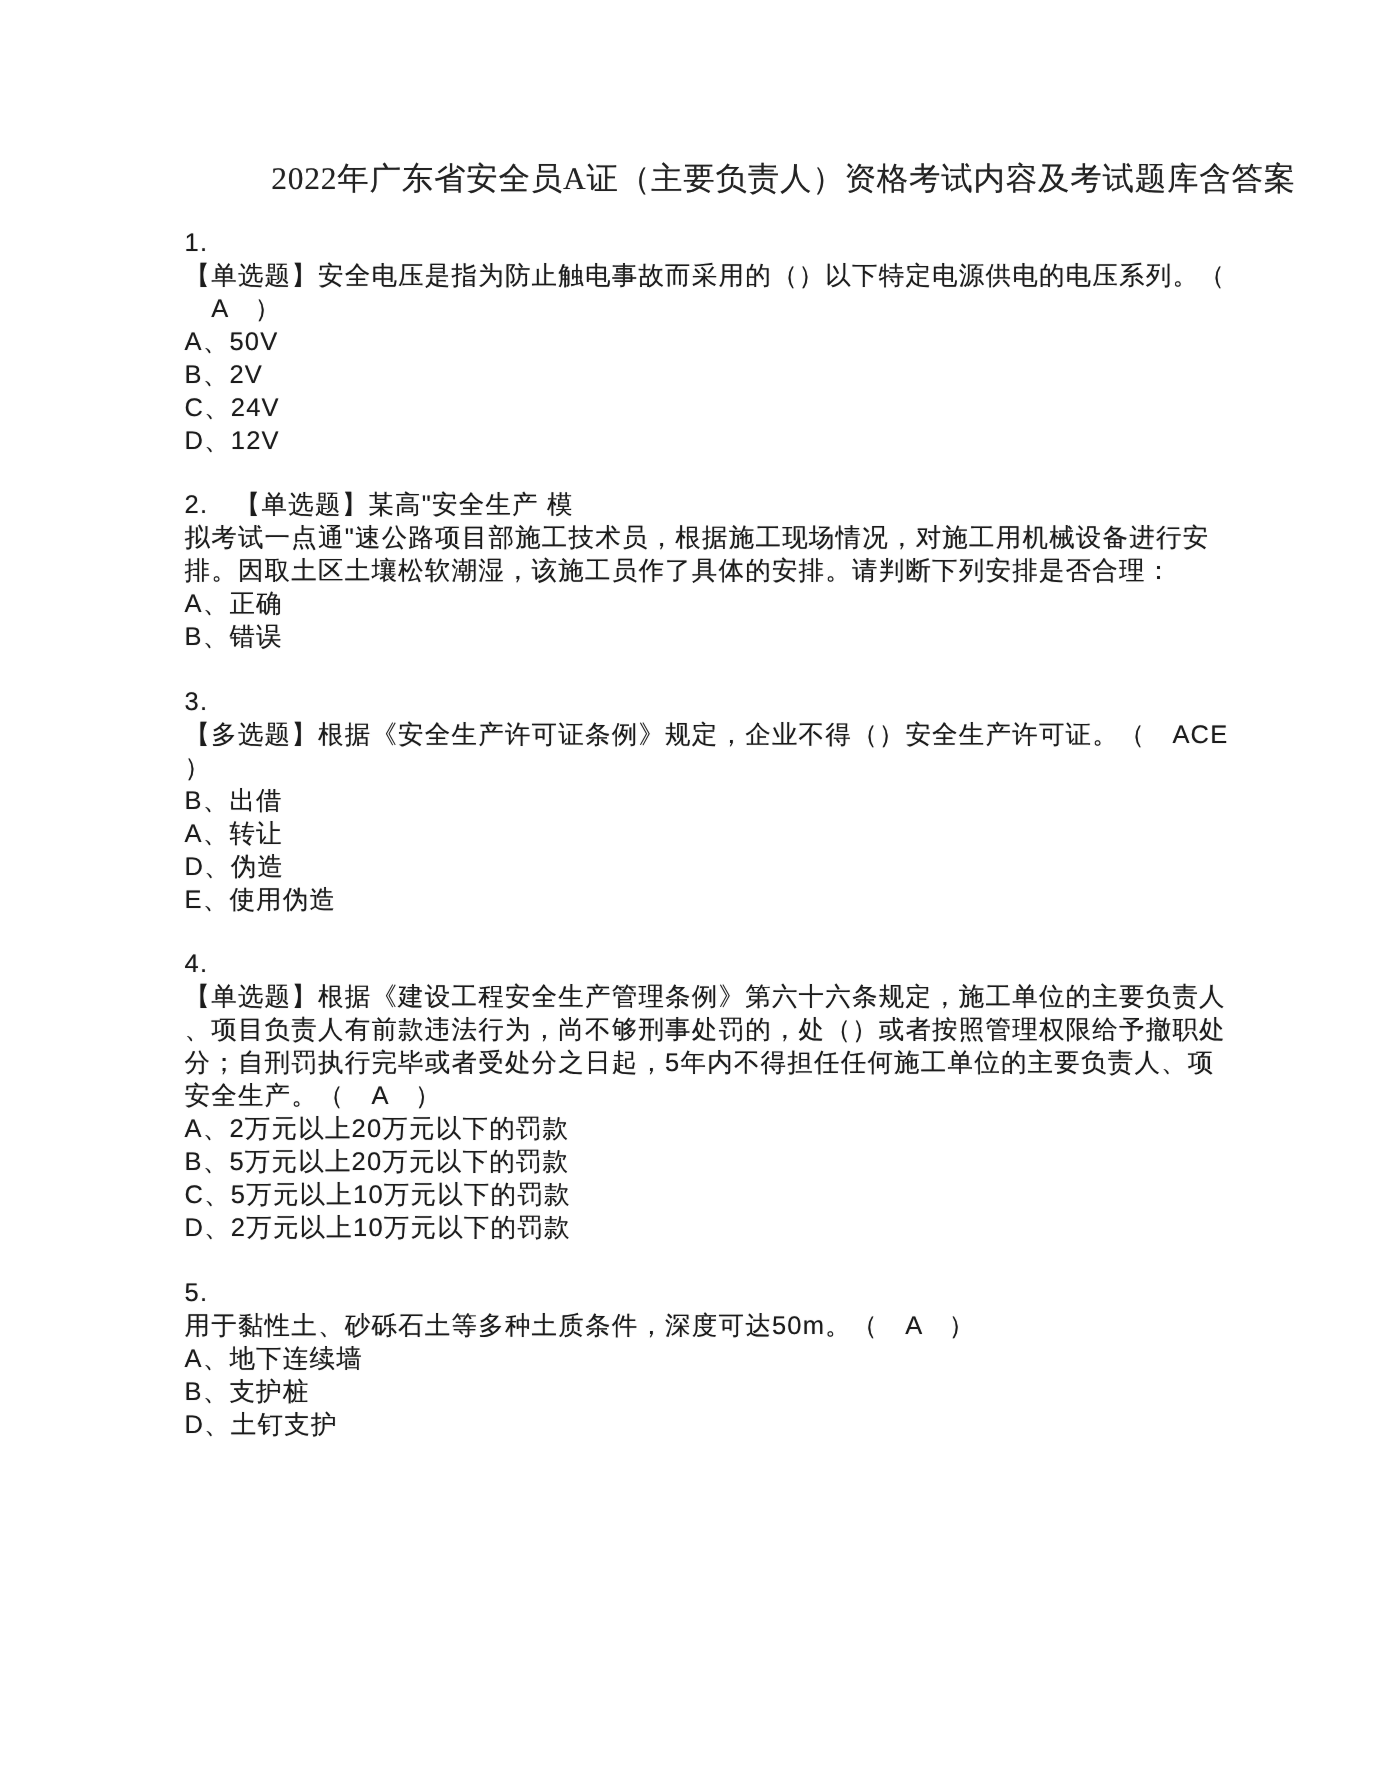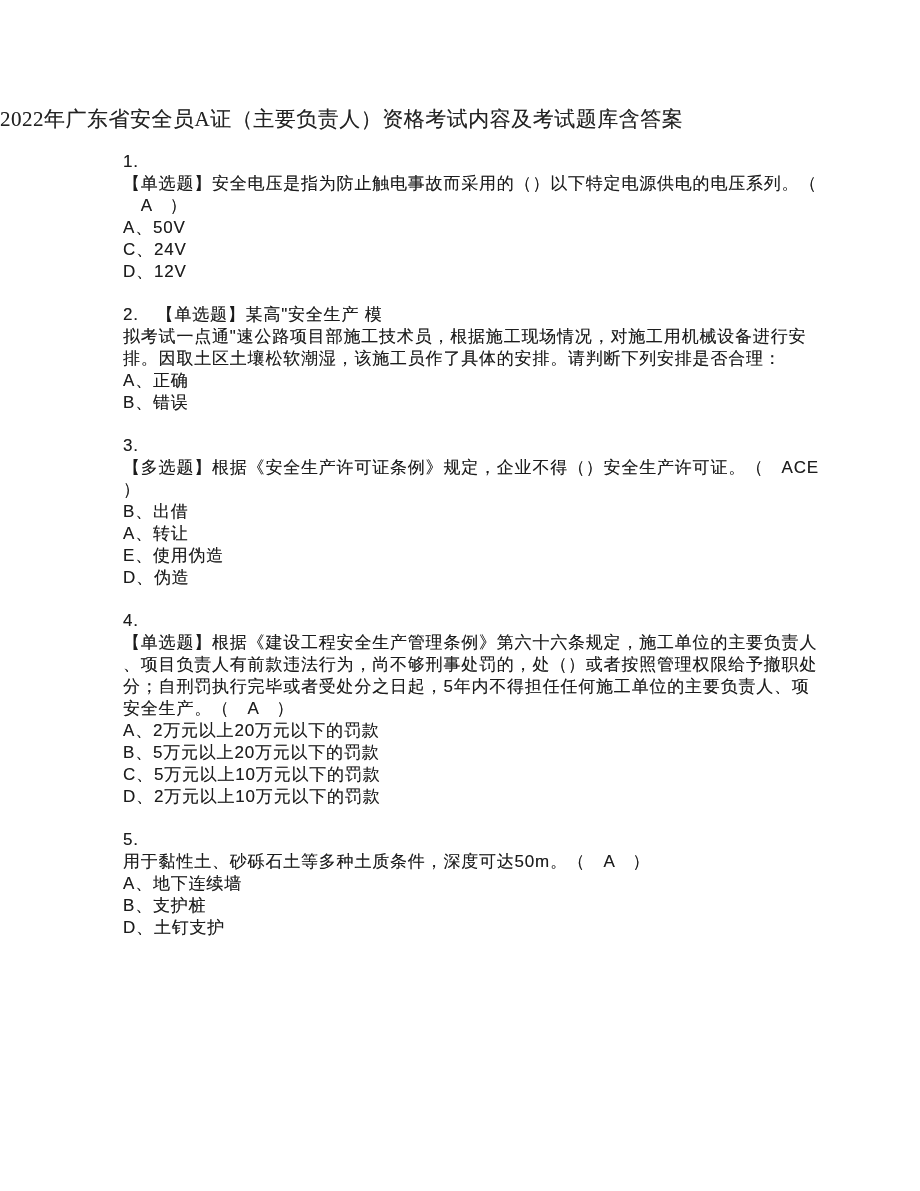--- a/index.html
+++ b/index.html
@@ -14,21 +14,21 @@
     background: #ffffff;
     overflow: hidden;
     font-family: "Liberation Sans", sans-serif;
     color: #1c1c1c;
   }
   .doc-title {
     position: absolute;
     top: 105px;
     left: 0;
     width: 864px;          
-    text-align: left;
+    text-align: right;
     font-family: "Liberation Serif", serif;
     font-size: 21px;
     letter-spacing: 0.5px;
     color: #232323;
     text-shadow: 0 0 0.5px rgba(35,35,35,0.45);
     white-space: pre;
   }
   .questions {
     position: absolute;
     top: 151px;
@@ -51,38 +51,39 @@
 <body>
 
 <div class="page">
   <div class="doc-title">2022年广东省安全员A证（主要负责人）资格考试内容及考试题库含答案</div>
   <div class="questions">
       <div class="question">
         <div class="line">1.</div>
         <div class="line">【单选题】安全电压是指为防止触电事故而采用的（）以下特定电源供电的电压系列。（</div>
         <div class="line">　A　）</div>
         <div class="line">A、50V</div>
+        <div class="line">B、2V</div>
         <div class="line">C、24V</div>
         <div class="line">D、12V</div>
       </div>
       <div class="question">
         <div class="line">2.　【单选题】某高"安全生产 模</div>
         <div class="line">拟考试一点通"速公路项目部施工技术员，根据施工现场情况，对施工用机械设备进行安</div>
         <div class="line">排。因取土区土壤松软潮湿，该施工员作了具体的安排。请判断下列安排是否合理：</div>
         <div class="line">A、正确</div>
         <div class="line">B、错误</div>
       </div>
       <div class="question">
         <div class="line">3.</div>
         <div class="line">【多选题】根据《安全生产许可证条例》规定，企业不得（）安全生产许可证。（　ACE</div>
         <div class="line">）</div>
         <div class="line">B、出借</div>
         <div class="line">A、转让</div>
+        <div class="line">D、伪造</div>
         <div class="line">E、使用伪造</div>
-        <div class="line">D、伪造</div>
       </div>
       <div class="question">
         <div class="line">4.</div>
         <div class="line">【单选题】根据《建设工程安全生产管理条例》第六十六条规定，施工单位的主要负责人</div>
         <div class="line">、项目负责人有前款违法行为，尚不够刑事处罚的，处（）或者按照管理权限给予撤职处</div>
         <div class="line">分；自刑罚执行完毕或者受处分之日起，5年内不得担任任何施工单位的主要负责人、项</div>
         <div class="line">安全生产。（　A　）</div>
         <div class="line">A、2万元以上20万元以下的罚款</div>
         <div class="line">B、5万元以上20万元以下的罚款</div>
         <div class="line">C、5万元以上10万元以下的罚款</div>

